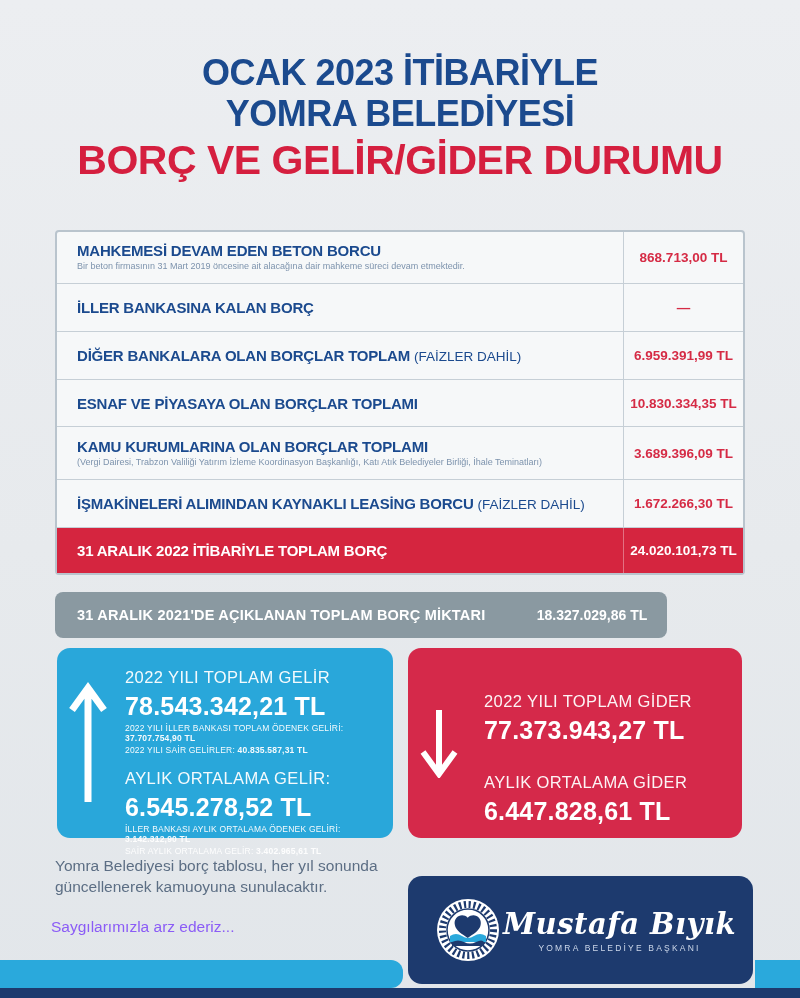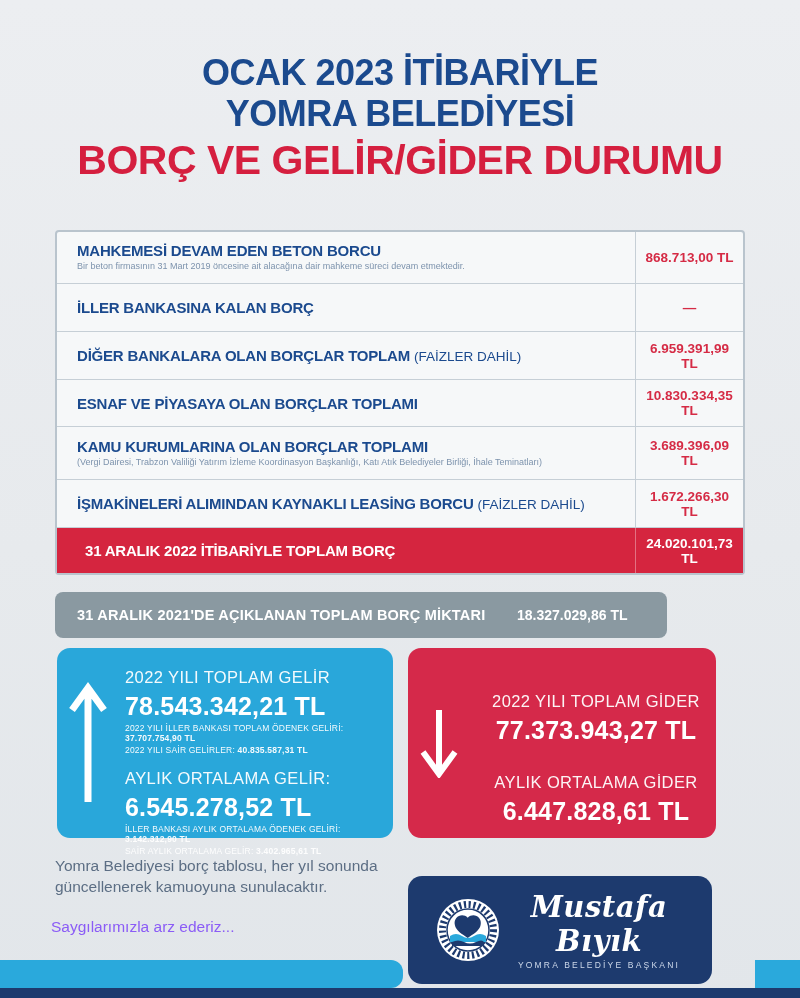--- a/index.html
+++ b/index.html
@@ -13,59 +13,59 @@
   .title-block{ position:absolute; top:52px; left:0; width:800px; text-align:center; }
   .title-blue{ color:#1b4a8e; font-weight:bold; font-size:36px; line-height:1.15; letter-spacing:-0.5px; }
   .title-red{ color:#d51f3f; font-weight:bold; font-size:41px; line-height:1.15; letter-spacing:-0.5px; margin-top:2px; }
   
   .debt-table{
     position:absolute; left:55px; top:230px; width:690px;
     background:#f6f8f9; border:2px solid #b9c4cd; border-radius:4px;
     display:flex; flex-direction:column;
   }
   .t-row{ display:flex; border-bottom:1px solid #c6cfd6; }
-  .t-row:last-of-type{ border-bottom:none;padding-left:8px; }
+  .t-row:last-of-type{ border-bottom:none; }
   .t-label{ flex:1; padding:8px 8px 8px 20px; display:flex; flex-direction:column; justify-content:center; }
   .t-label .main{ color:#1b4a8e; font-weight:bold; font-size:15px; letter-spacing:-0.2px; }
   .t-label .note{ font-weight:normal; font-size:13.5px; letter-spacing:0; }
   .t-label .sub{ color:#7d93ad; font-size:9px; margin-top:2px; line-height:1.25; }
   .t-value{
-    width:108px; border-left:1px solid #c6cfd6; display:flex; align-items:center; justify-content:center;
+    width:120px; border-left:1px solid #c6cfd6; display:flex; align-items:center; justify-content:center;
     color:#d52b45; font-weight:bold; font-size:13.5px; text-align:center; padding:4px;margin-left:20px;
   }
   .row-h52{ min-height:52px; } .row-h48{ min-height:48px; } .row-h47{ min-height:47px; } .row-h53{ min-height:53px; }
   .total-row{ background:#d5253f; min-height:45px; }
   .total-row .t-label .main{ color:#ffffff; font-size:15px; }
   .total-row .t-value{ color:#ffffff; border-left:1px solid rgba(255,255,255,0.35); }
   
   .prev-bar{
     position:absolute; left:55px; top:592px; width:612px; height:46px;
     background:#8a99a1; border-radius:8px; display:flex; align-items:center;
   }
   .prev-bar .label{ flex:1; padding-left:22px; color:#fff; font-weight:bold; font-size:14.5px; letter-spacing:0.2px; }
-  .prev-bar .value{ width:150px; color:#fff; font-weight:bold; font-size:14px; }
+  .prev-bar .value{ width:150px; color:#fff; font-weight:bold; font-size:14px; text-align:center; }
   
   .panel{ position:absolute; top:648px; height:190px; border-radius:13px; color:#fff; }
   .panel-income{ left:57px; width:336px; background:#29a7da; }
-  .panel-expense{ left:408px; width:308px; background:#d5294a;text-align:center; }
+  .panel-expense{ left:408px; width:334px; background:#d5294a; }
   .panel-inner{ position:absolute; inset:0; display:flex;gap:6px; }
   .arrow-col{ width:62px; display:flex; align-items:center; justify-content:center; }
   .income-content{ padding:20px 8px 0 0; flex:1; }
   .expense-content{ padding:44px 8px 0 8px; flex:1; }
   .p-title{ font-size:16.5px; letter-spacing:0.4px; font-weight:normal; opacity:0.95; }
   .p-total{ font-size:25px; font-weight:bold; letter-spacing:0.2px; margin-top:5px; }
   .p-small{ font-size:8.5px; letter-spacing:0.2px; margin-top:2px; opacity:0.95; }
   .p-small b{ font-size:8.5px; }
   .p-gap{ height:14px; }
   
   .footer-text{ position:absolute; left:55px; top:856px; width:370px; color:#5c6e84; font-size:15.5px; line-height:1.35; }
   .footer-regards{ position:absolute; left:51px; top:918px; color:#8b5cf6; font-size:15.5px; }
   
   .sig-box{
-    position:absolute; left:408px; top:876px; width:304px; height:108px;
+    position:absolute; left:408px; top:876px; width:345px; height:108px;
     background:#1d3a6e; border-radius:14px; display:flex; align-items:center;
   }
   .sig-logo{ margin-left:28px; width:64px; height:64px; flex:0 0 auto; }
   .sig-text{ flex:1; text-align:center; padding-right:14px; }
   .sig-name{ font-family:"DejaVu Serif", serif; font-style:italic; font-weight:bold; font-size:29px; color:#fff; letter-spacing:0.5px; }
   .sig-title{ color:#cdd8ea; font-size:8.5px; letter-spacing:2.2px; margin-top:2px; }
   
   .cyan-band-left{ position:absolute; left:0; top:960px; width:403px; height:28px; background:#2aa9dc; border-radius:0 12px 12px 0; }
   .cyan-band-right{ position:absolute; left:755px; top:960px; width:45px; height:28px; background:#2aa9dc; }
   .navy-band{ position:absolute; left:0; top:988px; width:800px; height:10px; background:#1d3a6e; }

